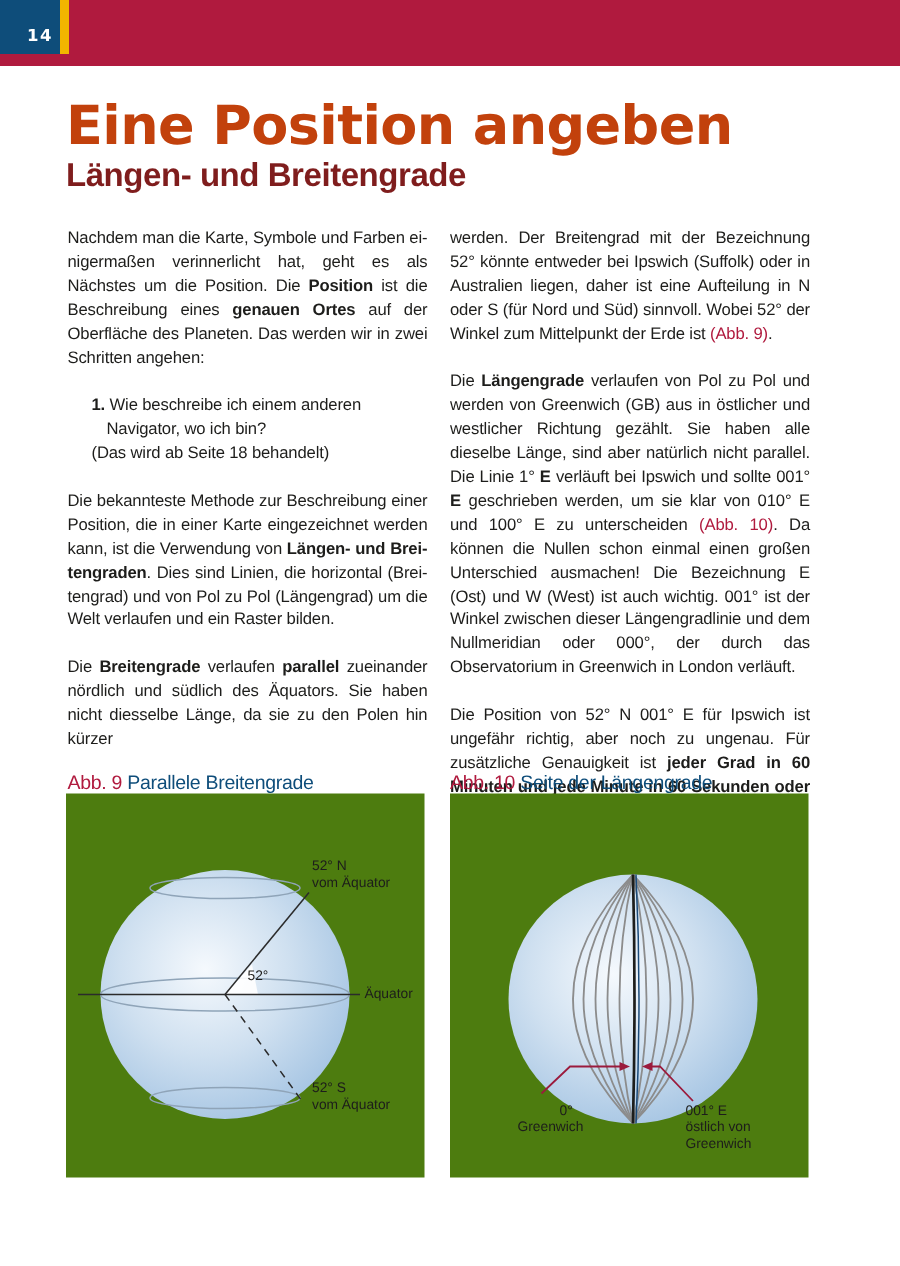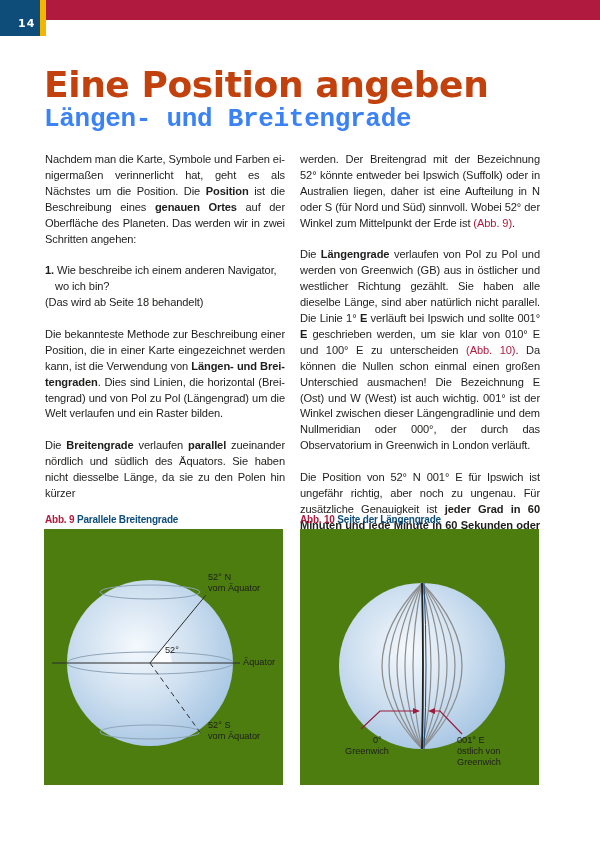--- a/index.html
+++ b/index.html
@@ -1,37 +1,37 @@
 <!DOCTYPE html>
 <html><head>
 <meta charset="utf-8">
 <style>
   * { margin: 0; padding: 0; box-sizing: border-box; }
   html, body { width: 600px; height: 844px; background: #ffffff; overflow: hidden; }
   body { position: relative; font-family: "Liberation Sans", "DejaVu Sans", sans-serif; color: #1d1d1b; }
 
-  .topbar { position: absolute; left: 0; top: 0; width: 600px; height: 20px; background: #b01a3e; }
+  .topbar { position: absolute; left: 0; top: 0; width: 600px; height: 44px; background: #b01a3e; }
   .topbar .pagebox { position: absolute; left: 0; top: 0; width: 40px; height: 36px; background: #0e4d7a; }
   .topbar .stripe { position: absolute; left: 40px; top: 0; width: 6px; height: 36px; background: #f2b500; }
   .topbar .pagenum { position: absolute; left: 18px; top: 17px; font-size: 11px; font-weight: bold; color: #ffffff; letter-spacing: 1px; font-family: "DejaVu Sans", sans-serif; }
 
   .title { position: absolute; left: 44px; top: 64px; font-size: 36px; font-weight: bold; color: #c2410c; letter-spacing: -0.4px; font-family: "DejaVu Sans", sans-serif; }
-  .subtitle { position: absolute; left: 44px; top: 104px; font-size: 26px; font-weight: bold; color: #3b82f6; letter-spacing: -0.3px; font-family: Liberation Mono, monospace; }
+  .subtitle { position: absolute; left: 44px; top: 104px; font-size: 22px; font-weight: bold; color: #7f1d1d; letter-spacing: -0.3px; font-family: Liberation Sans, sans-serif; }
 
   .col { position: absolute; top: 152px; width: 240px; font-size: 11.1px; line-height: 15.9px; color: #1d1d1b; letter-spacing: -0.1px; }
   .col.left { left: 45px; }
   .col.right { left: 300px; }
   .col p { margin-bottom: 15.9px; text-align: justify; }
   .col p.last { margin-bottom: 0; }
   .col b { font-weight: bold; }
   .ref { color: #b01a3e; }
   .list-item { padding-left: 10px; text-indent: -10px; text-align: left; }
-  .list-block { margin-bottom: 15.9px; }
+  .list-block { margin-bottom: 15.9px; margin-left: 16px; }
 
-  .fig-caption { position: absolute; top: 514px; font-size: 10px; font-weight: bold; color: #0e4d7a; font-family: "Liberation Sans", sans-serif; letter-spacing: -0.2px; }
+  .fig-caption { position: absolute; top: 514px; font-size: 13px; font-weight: normal; color: #0e4d7a; font-family: "Liberation Sans", sans-serif; letter-spacing: -0.2px; }
   .fig-caption .abb { color: #b01a3e; }
   .fig-caption.f1 { left: 45px; }
   .fig-caption.f2 { left: 300px; }
 
   .figbox { position: absolute; top: 529px; width: 239px; height: 256px; background: #4d7c0f; }
   .figbox.f1 { left: 44px; }
   .figbox.f2 { left: 300px; }
   .figbox svg { position: absolute; left: 0; top: 0; }
   .figlabel { position: absolute; font-size: 9.2px; line-height: 11px; color: #1d1d1b; font-family: "Liberation Sans", sans-serif; }
 </style>

